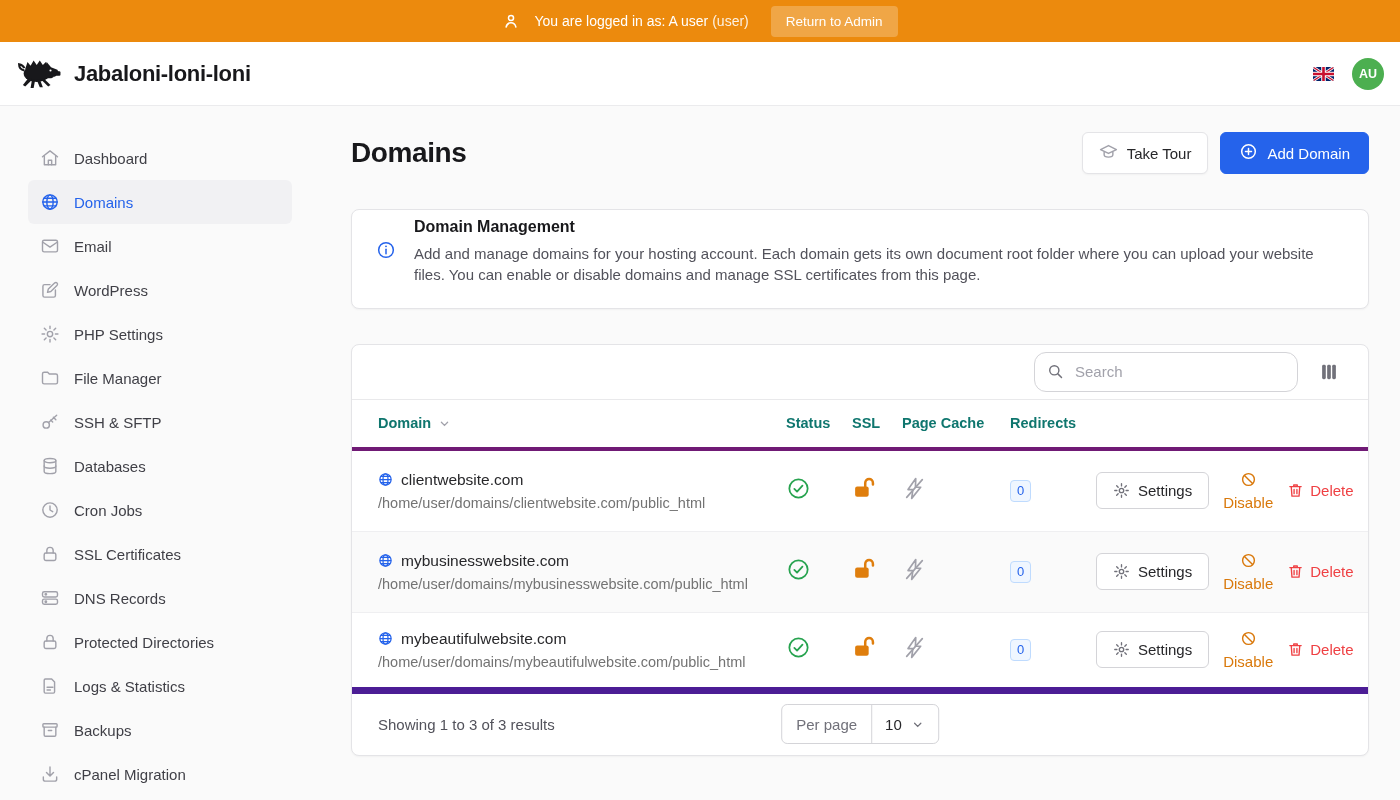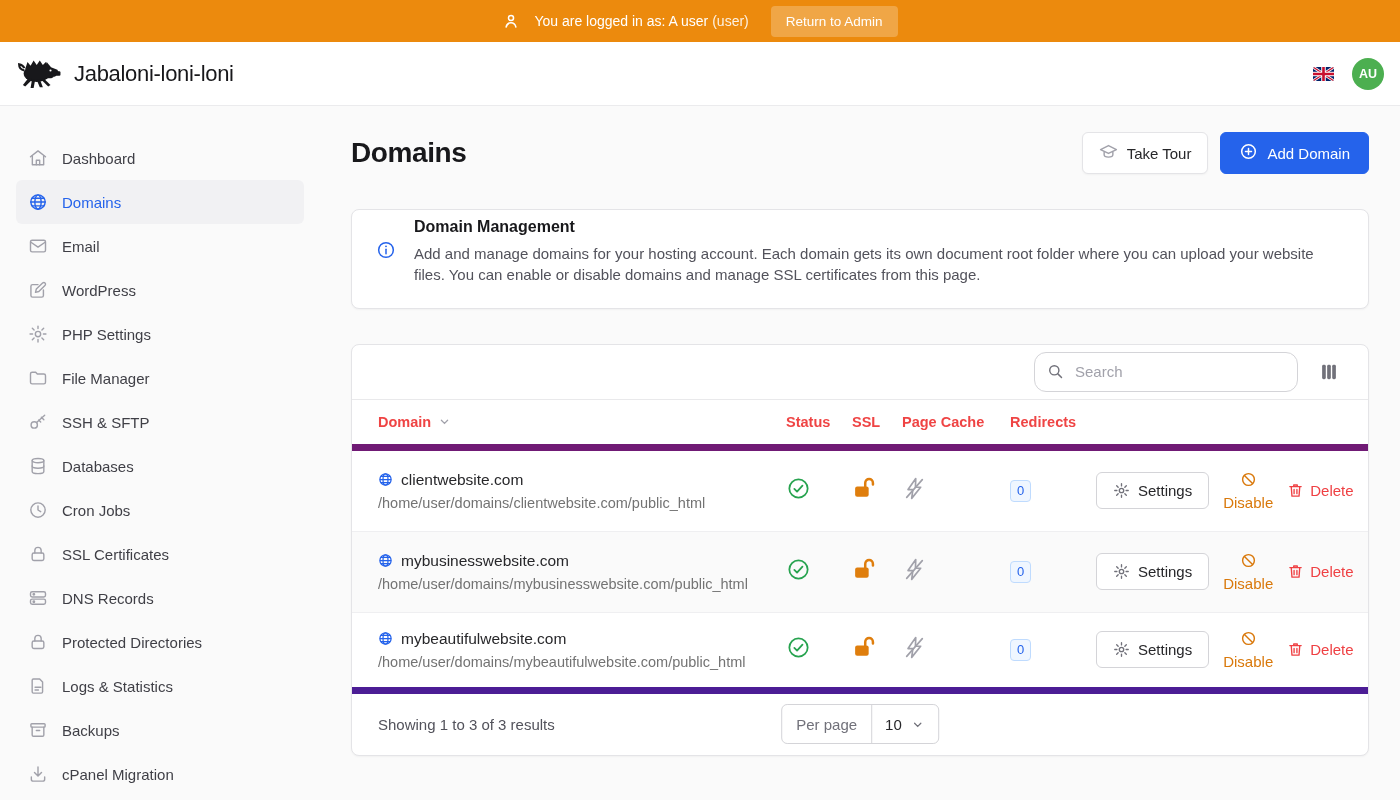--- a/index.html
+++ b/index.html
@@ -9,28 +9,28 @@
   
   .banner { height:42px; background:var(--banner-orange); display:flex; align-items:center; justify-content:center; gap:14px; color:#fff; font-size:14px; }
   .banner .person { display:inline-flex; }
   .banner b { font-weight:400; }
   .banner .role { color:rgba(255,255,255,.88); }
   .banner-btn { margin-left:8px; background:rgba(255,255,255,.24); color:#fff; border:none; border-radius:4px; padding:8px 15px; font-size:13.5px; font-family:inherit; cursor:pointer; }
 
   
   .header { height:64px; background:#fff; border-bottom:1px solid #EBEBED; display:flex; align-items:center; padding:0 16px; }
   .brand { display:flex; align-items:center; gap:12px; }
-  .brand-title { font-size:22px; font-weight:400; letter-spacing:-.3px; color:#18181B; }
+  .brand-title { font-size:22px; font-weight:700; letter-spacing:-.3px; color:#18181B; }
   .header-right { margin-left:auto; display:flex; align-items:center; gap:18px; }
   .flag { display:inline-flex; border-radius:2px; overflow:hidden; cursor:pointer; }
   .avatar { width:32px; height:32px; border-radius:50%; background:var(--avatar-green); color:#fff; font-size:12.5px; font-weight:700; display:flex; align-items:center; justify-content:center; cursor:pointer; }
 
   
   .layout { display:flex; height:694px; }
-  .sidebar { width:320px; padding:30px 16px 0; flex:none;text-align:right; }
+  .sidebar { width:320px; padding:30px 28px 0; flex:none;text-align:right; }
   .side-item { height:44px; display:flex; align-items:center; padding:0 12px; border-radius:6px; cursor:pointer; color:#3F3F46; font-size:15px; }
   .side-item .sic { width:20px; height:20px; margin-right:14px; color:#A1A1AA; display:inline-flex; }
   .side-item.active { background:#F1F1F3; color:var(--accent-blue); font-weight:500; }
   .side-item.active .sic { color:var(--accent-blue); }
   .side-item svg { width:20px; height:20px; }
 
   .main { flex:1; padding:26px 31px 0; min-width:0; }
 
   
   .page-head { display:flex; align-items:center; margin-bottom:35px; }
@@ -49,21 +49,21 @@
 
   
   .toolbar { display:flex; align-items:center; justify-content:flex-end; padding:7px 26px; }
   .search-box { position:relative; width:264px; }
   .search-box input { width:100%; height:40px; border:1px solid #D4D4D8; border-radius:12px; padding:0 12px 0 40px; font-size:15px; font-family:inherit; color:#27272A; background:#fff; outline:none; }
   .search-box input::placeholder { color:#A1A1AA; }
   .search-ic { position:absolute; left:12px; top:10px; color:#71717A; }
   .cols-btn { background:none; border:none; margin-left:18px; cursor:pointer; display:inline-flex; padding:2px; }
 
   .tgrid { display:grid; grid-template-columns:408px 66px 50px 108px 86px 1fr; align-items:center; padding-left:26px; padding-right:10px; }
-  .thead { height:52px; border-top:1px solid #E9E9EB; border-bottom:7px solid #701a75; font-size:14.5px; font-weight:700; color:#ef4444; }
+  .thead { height:52px; border-top:1px solid #E9E9EB; border-bottom:4px solid #701a75; font-size:14.5px; font-weight:700; color:#0f766e; }
   .th { display:flex; align-items:center; gap:6px; }
   .th .sort { color:#A1A1AA; display:inline-flex; cursor:pointer; }
 
   .trow { height:81px; border-bottom:1px solid #EFEFF1; }
   .trow:nth-child(even) { background:#FAFAFA; }
   .trow:last-child { border-bottom:7px solid #4c1d95; }
   .dname { display:flex; align-items:center; gap:8px; font-size:15.5px; color:#27272A; }
   .dname .globe { color:var(--accent-blue); display:inline-flex; }
   .dpath { font-size:14.5px; color:#737373; margin-top:6px; }
   .ic { display:inline-flex; }

